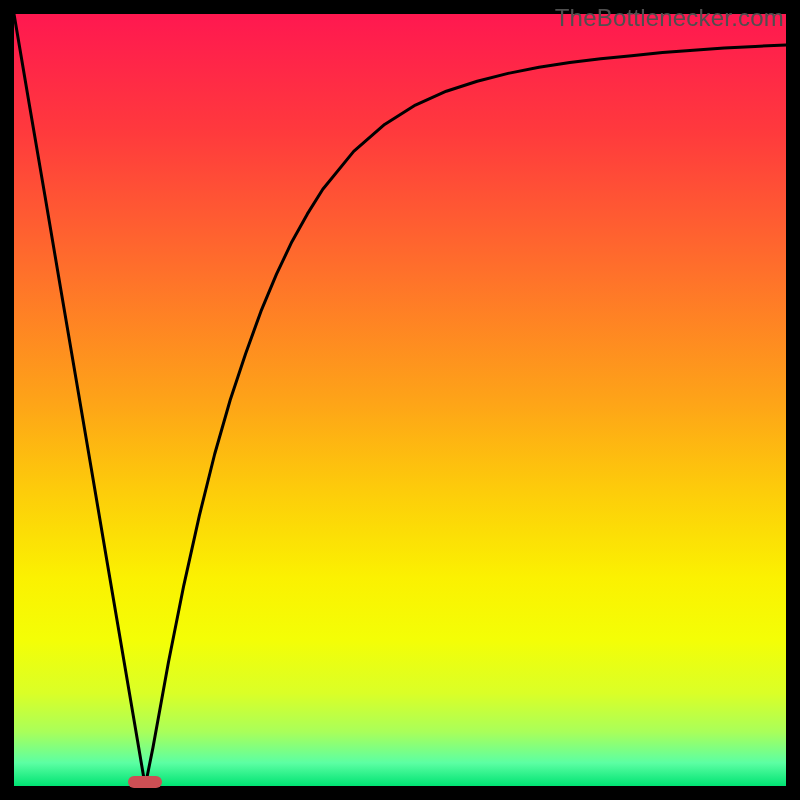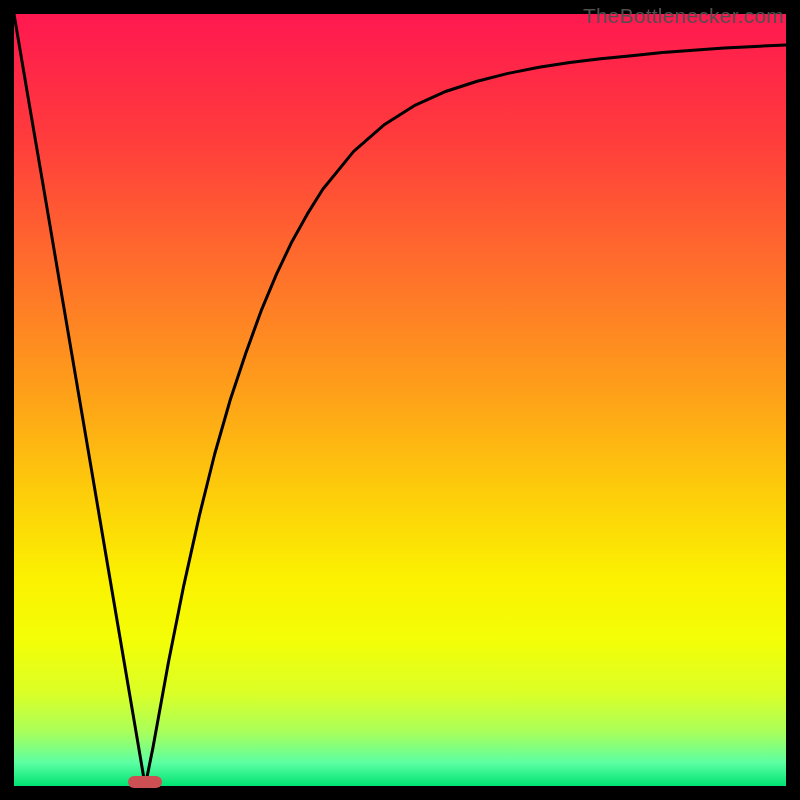--- a/index.html
+++ b/index.html
@@ -24,21 +24,21 @@
     left: 0;
     top: 0;
     width: 772px;
     height: 772px;
   }
   .watermark {
     position: absolute;
     top: 4px;
     right: 16px;
     color: #4f4f4f;
-    font-size: 21px;
+    font-size: 24px;
     font-weight: 500;
     letter-spacing: 0.2px;
   }
   svg.curve {
     position: absolute;
     left: 0;
     top: 0;
     width: 772px;
     height: 772px;
     overflow: visible;

